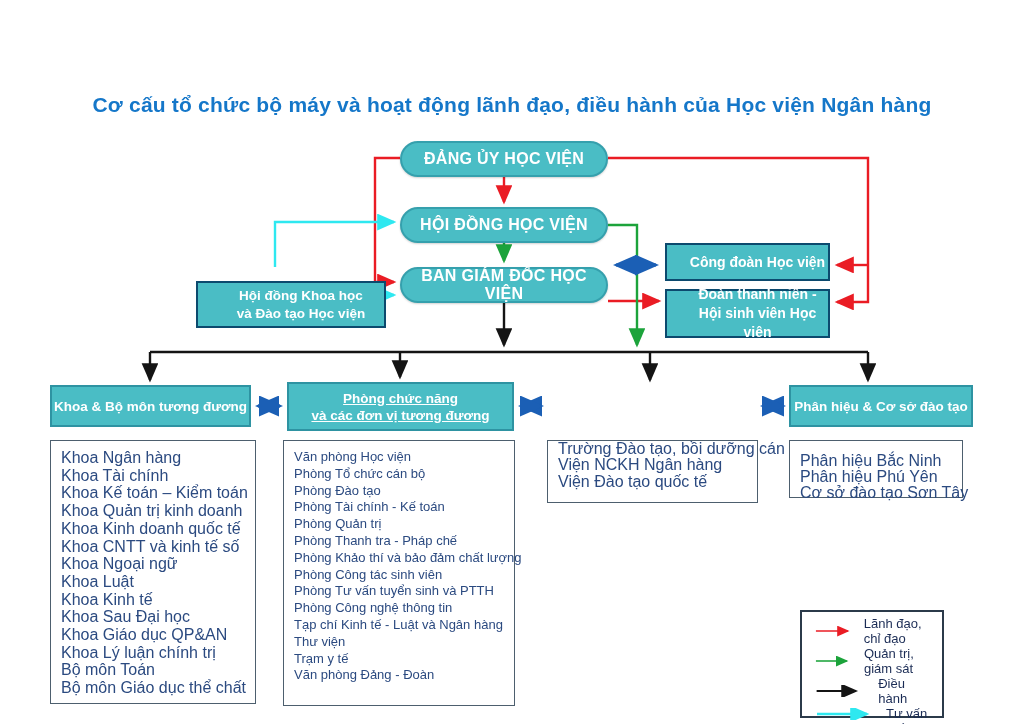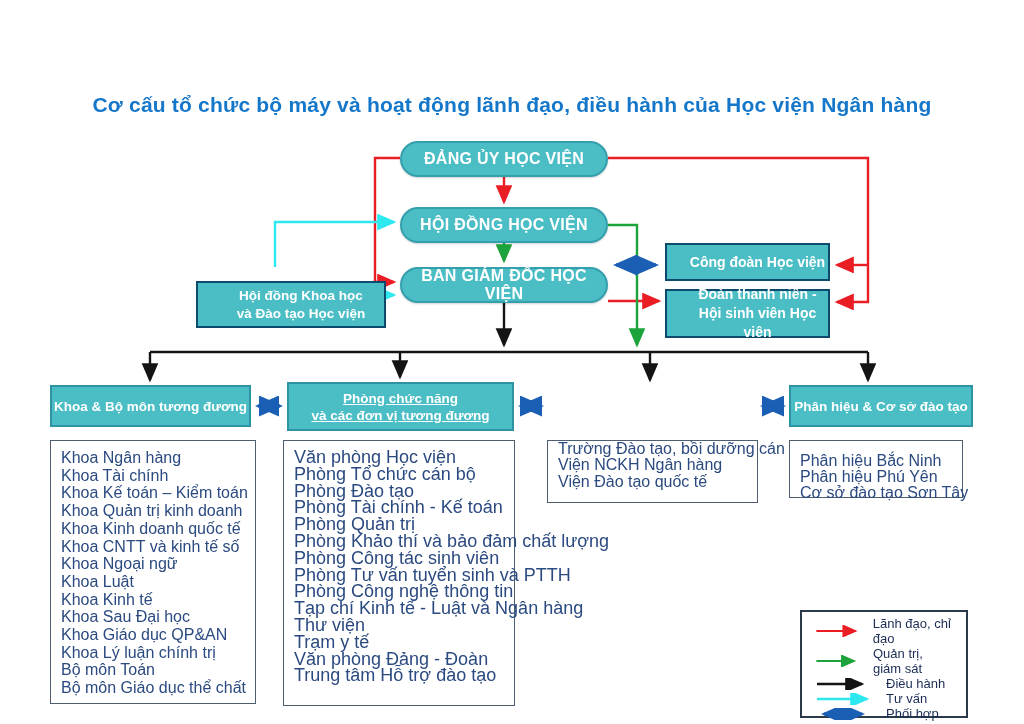--- a/index.html
+++ b/index.html
@@ -28,25 +28,25 @@
   .grp{border:2px solid #2e93a2;font-size:13.5px;line-height:17px;}
   #grp-0{left:50px;top:340px;width:201px;height:42px;}
   #grp-1{left:287px;top:337px;width:227px;height:49px;text-decoration:underline;}
   #grp-2{left:547px;top:340px;width:209px;height:42px;}
   #grp-3{left:789px;top:340px;width:184px;height:42px;}
   .listbox{
     position:absolute;background:#fff;border:1.5px solid #4d5f6e;box-sizing:border-box;
     color:#2b4a80;font-size:16px;padding:8px 10px;white-space:nowrap;
   }
   #list-0{left:50px;top:395px;width:206px;height:264px;line-height:17.7px;}
-  #list-1{left:283px;top:395px;width:232px;height:266px;line-height:16.8px;font-size:18px;}
+  #list-1{left:283px;top:395px;width:232px;height:266px;line-height:16.8px;font-size:13px;}
   #list-2{left:547px;top:395px;width:211px;height:63px;line-height:16.4px;padding-top:0;}
   #list-3{left:789px;top:395px;width:174px;height:58px;line-height:16px;padding-top:12px;}
   #legend{
-    position:absolute;left:800px;top:565px;width:168px;height:108px;box-sizing:border-box;
+    position:absolute;left:800px;top:565px;width:144px;height:108px;box-sizing:border-box;
     border:2px solid #2b3a4a;background:#fff;display:flex;flex-direction:column;
     justify-content:space-evenly;padding:4px 12px;
   }
   .legend-row{display:flex;align-items:center;gap:10px;}
   .legend-label{font-size:13px;color:#1b2c55;}
   #connectors{position:absolute;left:0;top:0;pointer-events:none;}
   .st-red{stroke:#ea1c24;stroke-width:2.4;fill:none;}
   .st-green{stroke:#1ca33b;stroke-width:2.4;fill:none;}
   .st-black{stroke:#141414;stroke-width:2.4;fill:none;}
   .st-cyan{stroke:#2ee8f0;stroke-width:2.4;fill:none;}
@@ -136,29 +136,29 @@
       <div>Khoa Lý luận chính trị</div>
       <div>Bộ môn Toán</div>
       <div>Bộ môn Giáo dục thể chất</div>
     </div>
   <div class="listbox" id="list-1">
       <div>Văn phòng Học viện</div>
       <div>Phòng Tổ chức cán bộ</div>
       <div>Phòng Đào tạo</div>
       <div>Phòng Tài chính - Kế toán</div>
       <div>Phòng Quản trị</div>
+      <div>Phòng Thanh tra - Pháp chế</div>
       <div>Phòng Khảo thí và bảo đảm chất lượng</div>
       <div>Phòng Công tác sinh viên</div>
       <div>Phòng Tư vấn tuyển sinh và PTTH</div>
       <div>Phòng Công nghệ thông tin</div>
       <div>Tạp chí Kinh tế - Luật và Ngân hàng</div>
       <div>Thư viện</div>
       <div>Trạm y tế</div>
       <div>Văn phòng Đảng - Đoàn</div>
-      <div>Trung tâm Hỗ trợ đào tạo</div>
     </div>
   <div class="listbox" id="list-2">
       <div>Trường Đào tạo, bồi dưỡng cán bộ</div>
       <div>Viện NCKH Ngân hàng</div>
       <div>Viện Đào tạo quốc tế</div>
     </div>
   <div class="listbox" id="list-3">
       <div>Phân hiệu Bắc Ninh</div>
       <div>Phân hiệu Phú Yên</div>
       <div>Cơ sở đào tạo Sơn Tây</div>

